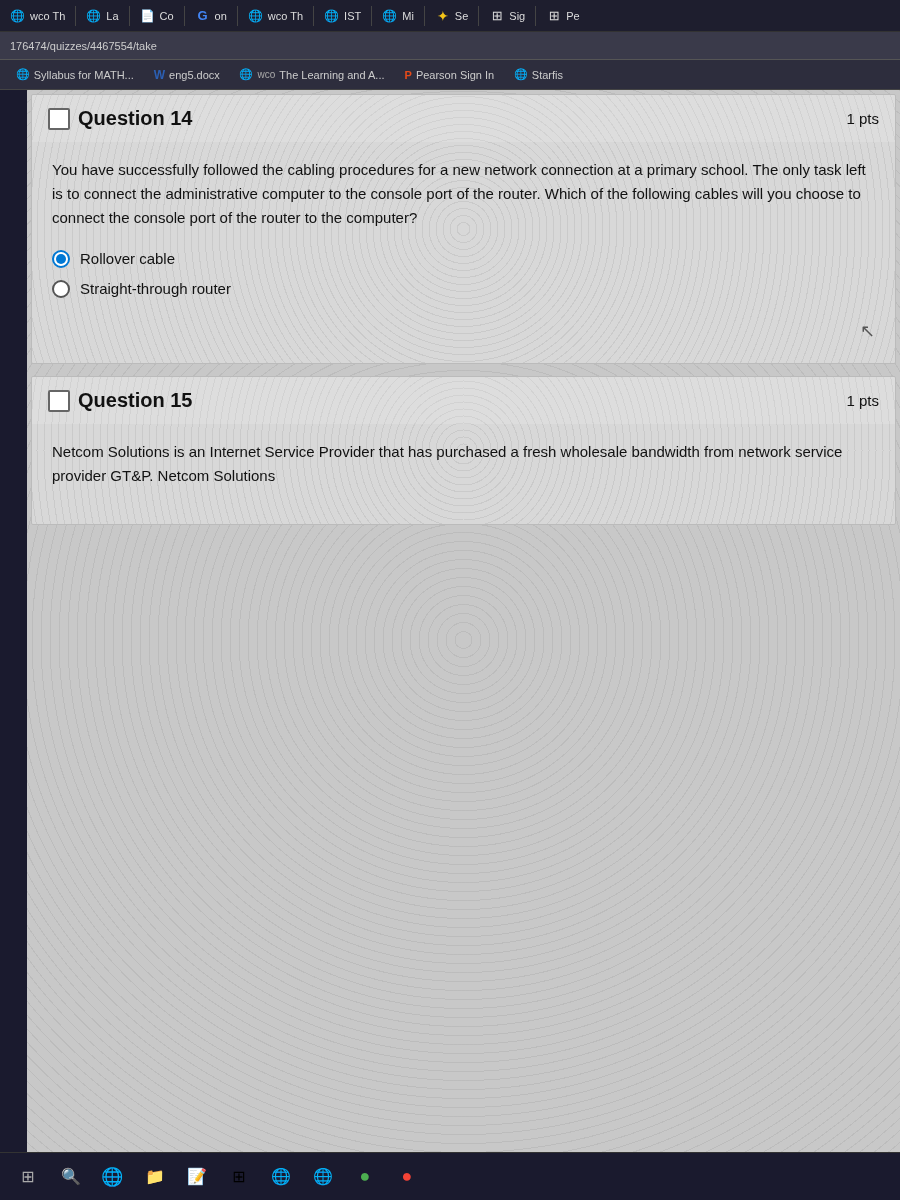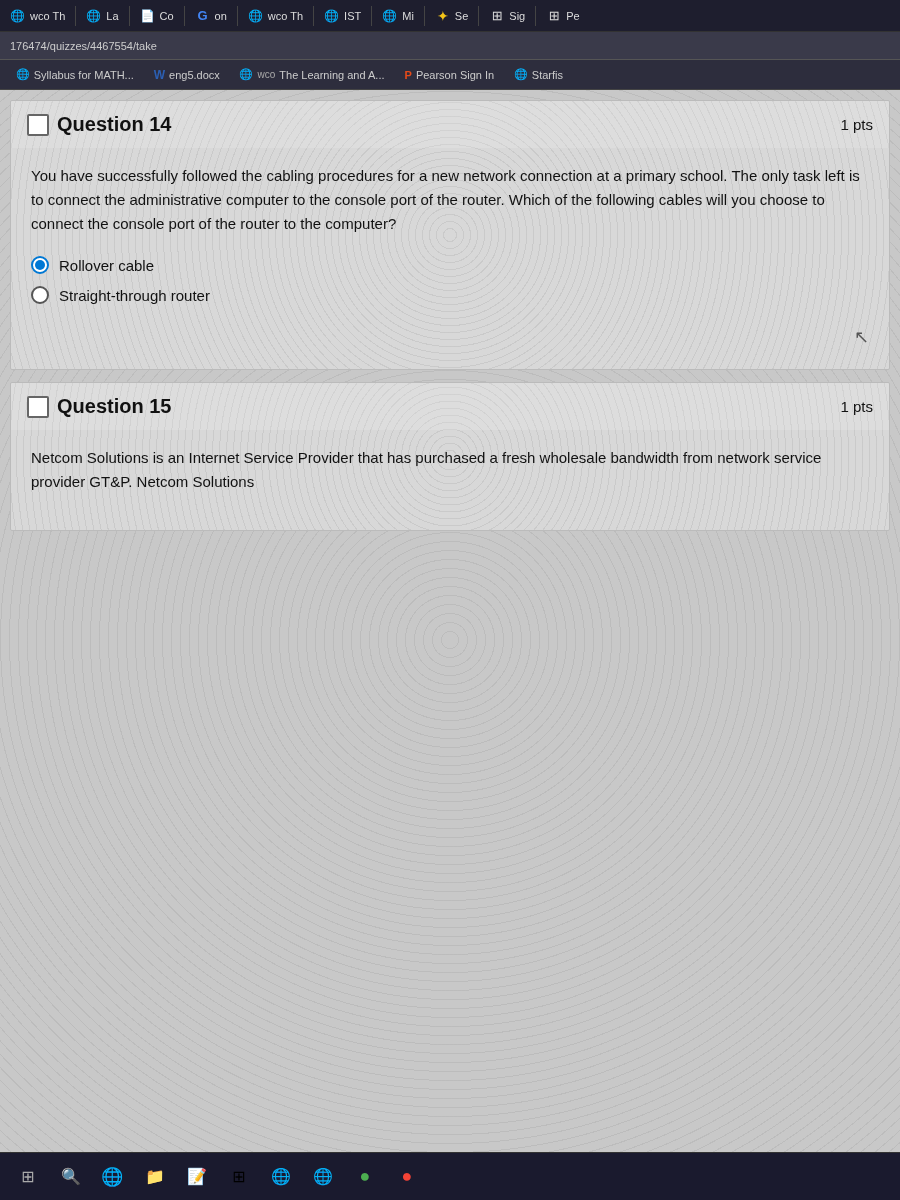--- a/index.html
+++ b/index.html
@@ -85,21 +85,22 @@
     }
     .bookmark-icon {
       font-size: 11px;
     }
 
     
     .content-area {
       background: #c8c8c8;
       background-image: repeating-radial-gradient(circle at 50% 50%, transparent 0, transparent 8px, rgba(120,120,120,0.15) 8px, rgba(120,120,120,0.15) 9px);
       min-height: 1100px;
-      padding: 10px;
+      padding: 4px;
+      margin-left: 27px;
     }
 
     
     .question-card {
       background: #d8d8d8;
       background-image: repeating-radial-gradient(circle at 50% 50%, transparent 0, transparent 6px, rgba(100,100,100,0.12) 6px, rgba(100,100,100,0.12) 7px);
       border: 1px solid #bbb;
       border-radius: 2px;
       margin-bottom: 12px;
       overflow: hidden;
@@ -125,21 +126,20 @@
       padding: 16px 20px;
     }
     .question-text {
       font-size: 15px;
       color: #111;
       line-height: 1.6;
       margin-bottom: 20px;
     }
     .answer-option {
       display: flex;
-      align-items: center;
       gap: 10px;
       margin: 12px 0;
       font-size: 15px;
       color: #111;
       cursor: pointer;
     }
     .radio-outer {
       width: 18px;
       height: 18px;
       border-radius: 50%;

